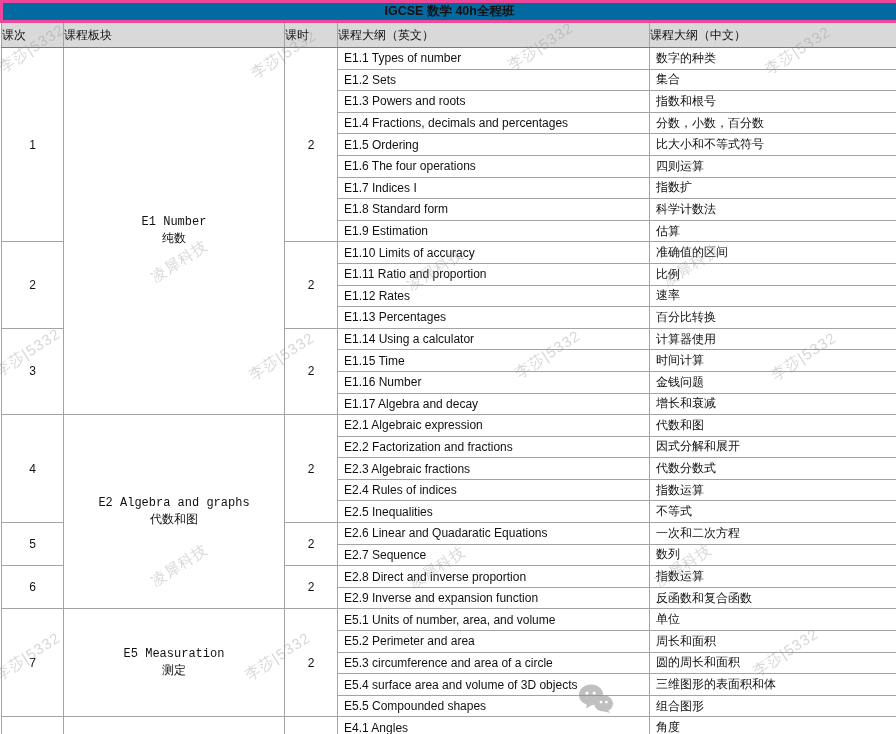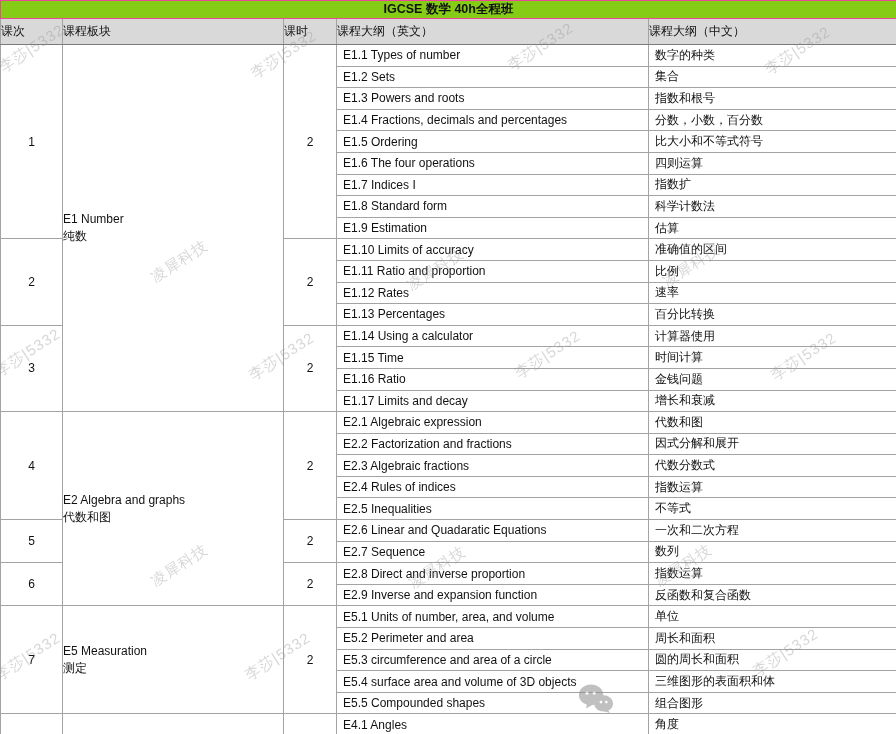--- a/index.html
+++ b/index.html
@@ -18,33 +18,33 @@
   col.w-en  { width:312px; }
   col.w-zh  { width:248px; }
 
   td, th {
     border:1px solid #a3a3a3;
     font-size:12px; font-weight:400;
     padding:0; overflow:hidden; white-space:nowrap;
     vertical-align:middle; background:transparent;
   }
   tr.title-row td {
-    height:14px; background:#84cc16;
+    height:14px; background:#0369a1;
     text-align:center; font-weight:700; font-size:12.5px;
-    border:1px solid #ec4899;
+    border:3px solid #ec4899;
   }
   tr.head-row th {
     height:26px; background:#d9d9d9;
     text-align:left; font-weight:400;
     border-bottom:1px solid #7a7a7a;
   }
   tr.r { height:21.6px; }
   td.c-en, td.c-zh { padding-left:6px; text-align:left; }
   td.c-no, td.c-hr { text-align:center; }
-  td.c-mod { line-height:17px; white-space:normal; }
+  td.c-mod { text-align:center; line-height:17px; white-space:normal;font-family:Liberation Mono, monospace; }
 
   
   .wm {
     position:absolute; pointer-events:none; z-index:5;
     transform:rotate(-33deg); transform-origin:left bottom;
     color:rgba(150,150,158,0.38); font-size:15px; letter-spacing:1px; white-space:nowrap;
   }
   .bottom-wm {
     position:absolute; left:578px; top:683px; z-index:6;
     display:flex; align-items:center; gap:7px;
@@ -148,25 +148,25 @@
       <td class="c-no" rowspan="4">3</td>
       <td class="c-hr" rowspan="4">2</td>
       <td class="c-en">E1.14 Using a calculator</td>
       <td class="c-zh">计算器使用</td>
     </tr>
     <tr class="r">
           <td class="c-en">E1.15 Time</td>
           <td class="c-zh">时间计算</td>
         </tr>
     <tr class="r">
-          <td class="c-en">E1.16 Ratio</td>
+          <td class="c-en">E1.16 Number</td>
           <td class="c-zh">金钱问题</td>
         </tr>
     <tr class="r">
-          <td class="c-en">E1.17 Limits and decay</td>
+          <td class="c-en">E1.17 Algebra and decay</td>
           <td class="c-zh">增长和衰减</td>
         </tr>
 
     <tr class="r">
       <td class="c-no" rowspan="5">4</td>
       <td class="c-mod" rowspan="9">
         <div>E2 Algebra and graphs</div>
         <div>代数和图</div>
       </td>
       <td class="c-hr" rowspan="5">2</td>

